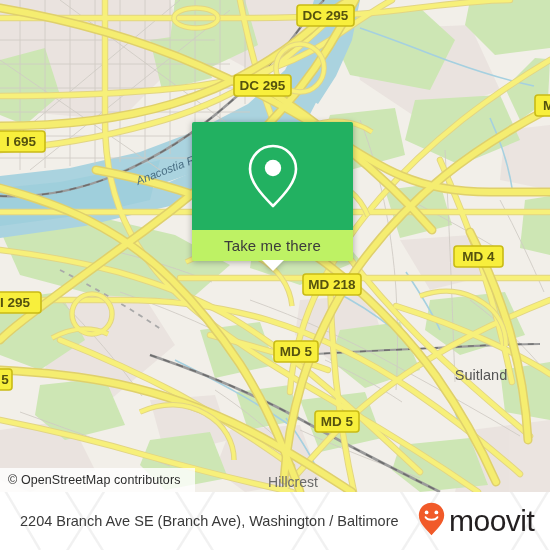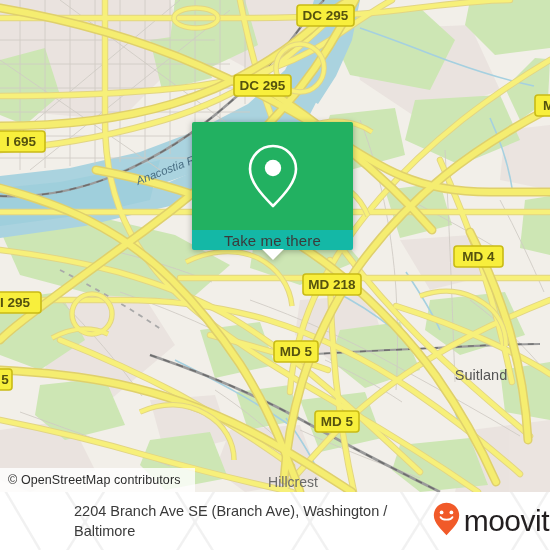--- a/index.html
+++ b/index.html
@@ -69,22 +69,22 @@
     height: 108px;
     background: #22b161;
     display: flex;
     align-items: center;
     justify-content: center;
     border-radius: 2px 2px 0 0;
   }
   #callout-head svg { display: block; }
   #callout-foot {
     position: relative;
-    height: 20px;
-    background: #14b8a6;
+    height: 31px;
+    background: #bef264;
     border-radius: 0 0 2px 2px;
     display: flex;
     align-items: center;
     justify-content: center;
   }
   #callout-label {
     font-size: 15px;
     color: #3b3b3b;
     letter-spacing: 0.15px;
     line-height: 1;
@@ -116,27 +116,26 @@
   }
   #footer-watermark {
     position: absolute;
     left: 0; top: 0; right: 0; bottom: 0;
     pointer-events: none;
     opacity: 0.6;
   }
   #footer-text {
     position: relative;
     flex: 1 1 auto;
-    padding-left: 36px;
+    padding-left: 20px;
     padding-right: 8px;
     font-size: 14.5px;
     line-height: 20px;
     color: #3a3a3a;
     max-width: 390px;
-    margin-left: 38px;
   }
   #brand {
     position: relative;
     flex: 0 0 auto;
     display: flex;
     align-items: center;
     gap: 4px;
     padding-right: 1px;
   }
   #brand-name {

